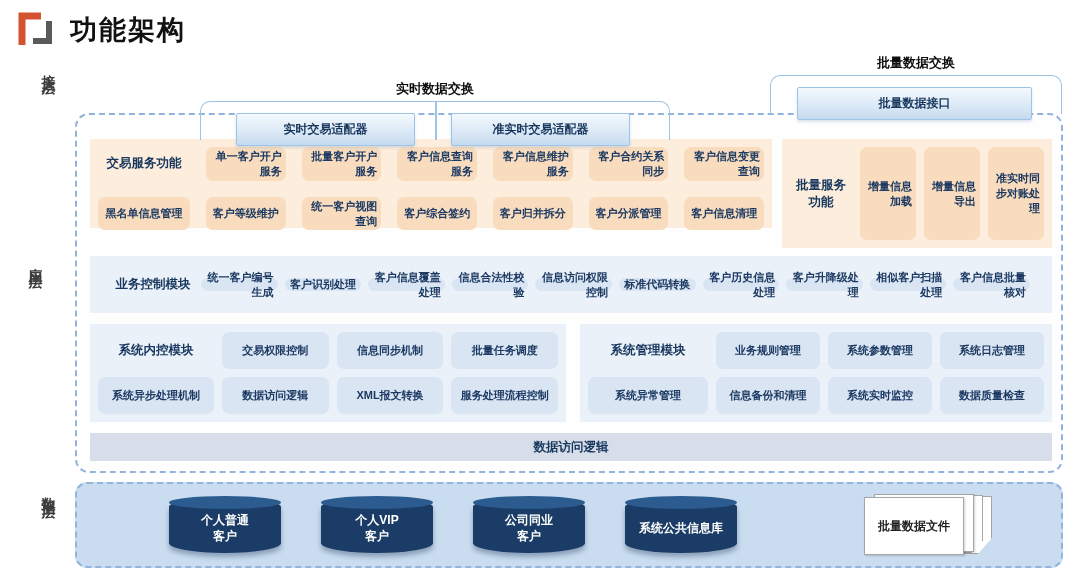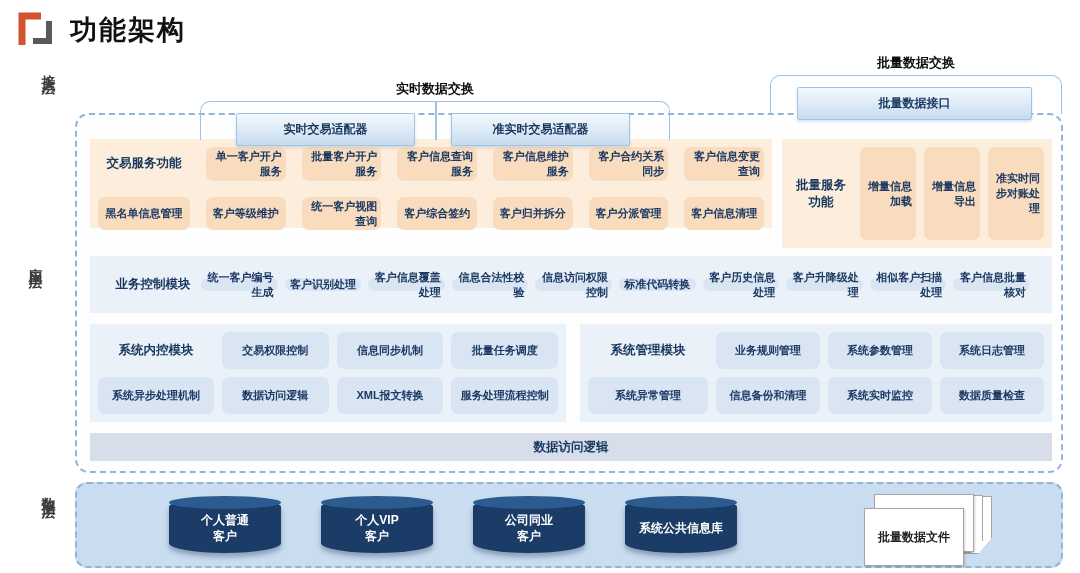--- a/index.html
+++ b/index.html
@@ -71,21 +71,21 @@
     box-shadow:0 4px 5px rgba(20,45,80,.35); flex:none; }
   .cylinder::before { content:""; position:absolute; top:-1px; left:0; width:100%; height:13px;
     background:#2C5B8F; border-radius:50%; }
 
   .file-stack { position:relative; width:132px; height:62px; margin-left:87px; flex:none; }
   .page { position:absolute; width:100px; height:58px; background:#fff; border:1px solid #A6A6A6;
     box-shadow:1px 1px 2px rgba(0,0,0,.18); }
   .p3 { left:28px; top:2px; clip-path:polygon(0 0,100% 0,100% 72%,86% 100%,0 100%); }
   .p2 { left:19px; top:1px; clip-path:polygon(0 0,100% 0,100% 78%,88% 100%,0 100%); }
   .p1 { left:10px; top:0; }
-  .front { left:0; top:14px; display:flex; align-items:center; justify-content:center;
+  .front { left:0; top:3px; display:flex; align-items:center; justify-content:center;
     font-size:12px; font-weight:600; color:#222; }
 </style>
 </head>
 <body>
 
 <div class="canvas">
 
   <svg class="logo" viewBox="0 0 42 42">
     <path d="M8 37 L8 8 L27 8" fill="none" stroke="#D35230" stroke-width="7"></path>
     <path d="M35 13 L35 33 L19 33" fill="none" stroke="#5A5A5A" stroke-width="6"></path>

